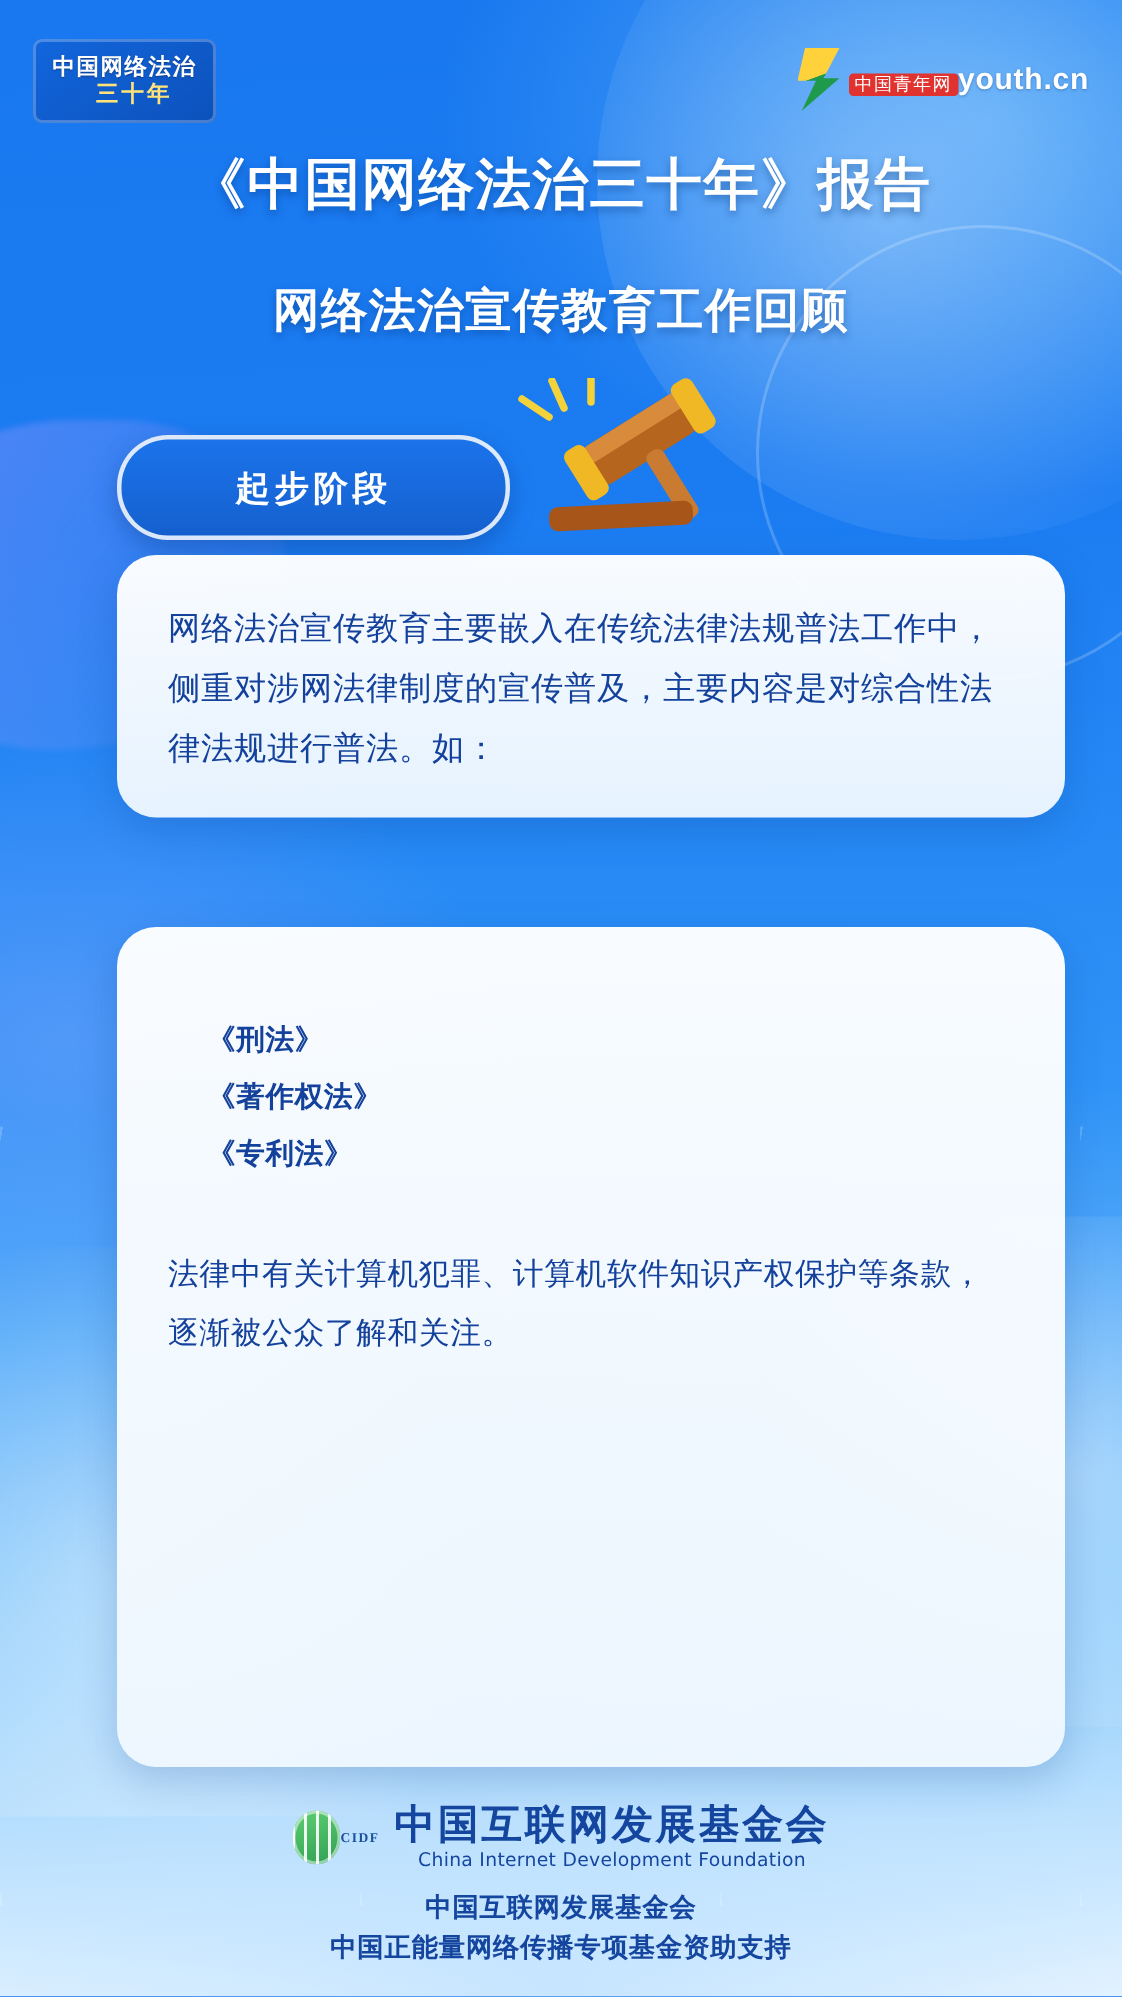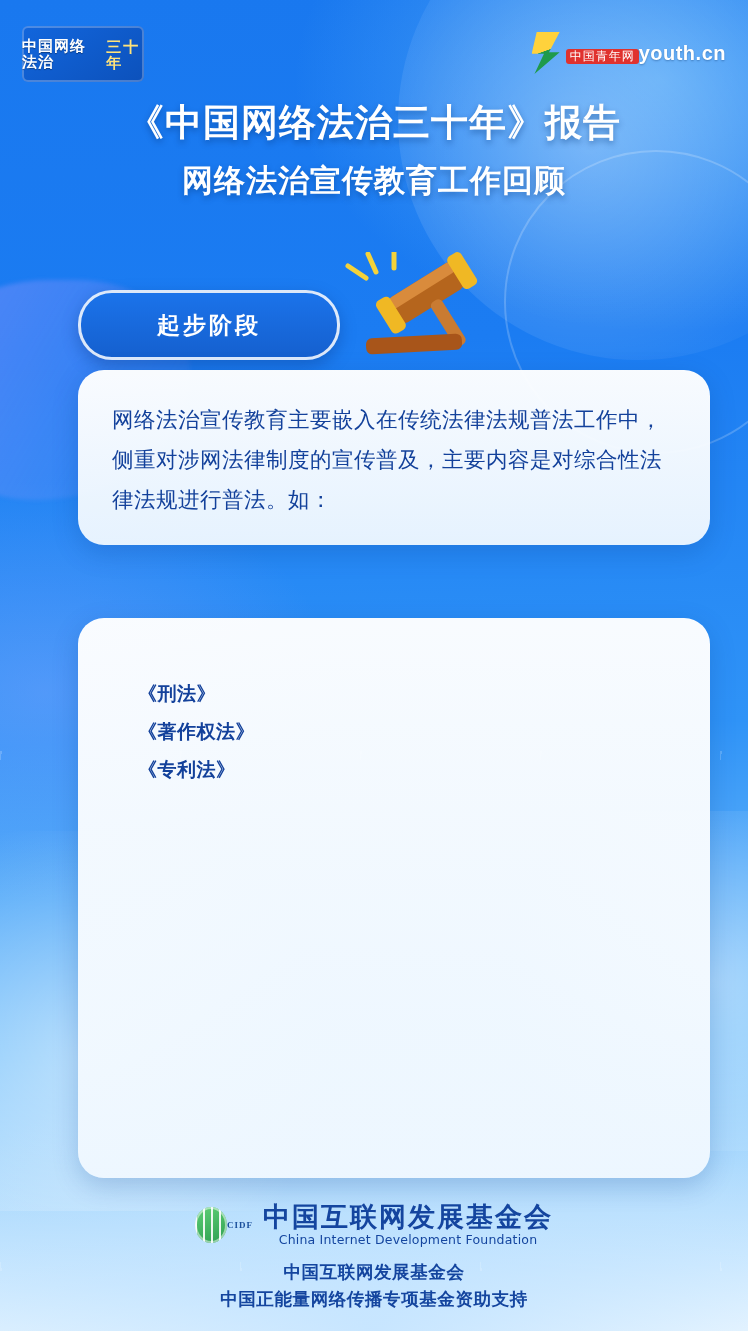--- a/index.html
+++ b/index.html
@@ -72,21 +72,21 @@
   }
 
   
   .logo-left {
     position: absolute;
     top: 26px; left: 22px;
     width: 122px; height: 56px;
     border-radius: 6px;
     background: linear-gradient(145deg, #1266dd, #0c51bb);
     box-shadow: 0 0 0 2px rgba(255,255,255,0.25) inset;
-    display: flex; flex-direction: row;
+    display: flex; flex-direction: column;
     align-items: center; justify-content: center;
     line-height: 1.05;
   }
   .logo-left .l1 {
     color: #ffffff; font-size: 15px; font-weight: bold;
     letter-spacing: 1px;
     text-shadow: 0 1px 1px rgba(0,0,0,0.35);
   }
   .logo-left .l2 {
     color: #ffe37a; font-size: 15px; font-weight: bold;
@@ -130,21 +130,21 @@
   }
   .title-main {
     color: #ffffff;
     font-size: 37px;
     font-weight: bold;
     letter-spacing: 1px;
     text-shadow: 0 3px 6px rgba(0,50,120,0.45);
     font-family: "DejaVu Sans", "Liberation Sans", sans-serif;
   }
   .title-sub {
-    margin-top: 12px;
+    margin-top: 38px;
     color: #ffffff;
     font-size: 31px;
     font-weight: bold;
     letter-spacing: 1px;
     text-shadow: 0 3px 6px rgba(0,50,120,0.45);
     font-family: "DejaVu Sans", "Liberation Sans", sans-serif;
   }
 
   
   .stage-row {
@@ -320,20 +320,21 @@
   <div class="card card-1">
     <div class="body-text">网络法治宣传教育主要嵌入在传统法律法规普法工作中，侧重对涉网法律制度的宣传普及，主要内容是对综合性法律法规进行普法。如：</div>
   </div>
 
   <div class="card card-2">
     <ul class="law-list">
       <li>《刑法》</li>
       <li>《著作权法》</li>
       <li>《专利法》</li>
     </ul>
+    <div class="note-text">法律中有关计算机犯罪、计算机软件知识产权保护等条款，逐渐被公众了解和关注。</div>
   </div>
 
   <div class="footer">
     <div class="footer-logo">
       <div class="cidf-mark">
         <div class="cidf-globe"></div>
         <div class="cidf-label">CIDF</div>
       </div>
       <div>
         <div class="cidf-cn">中国互联网发展基金会</div>

